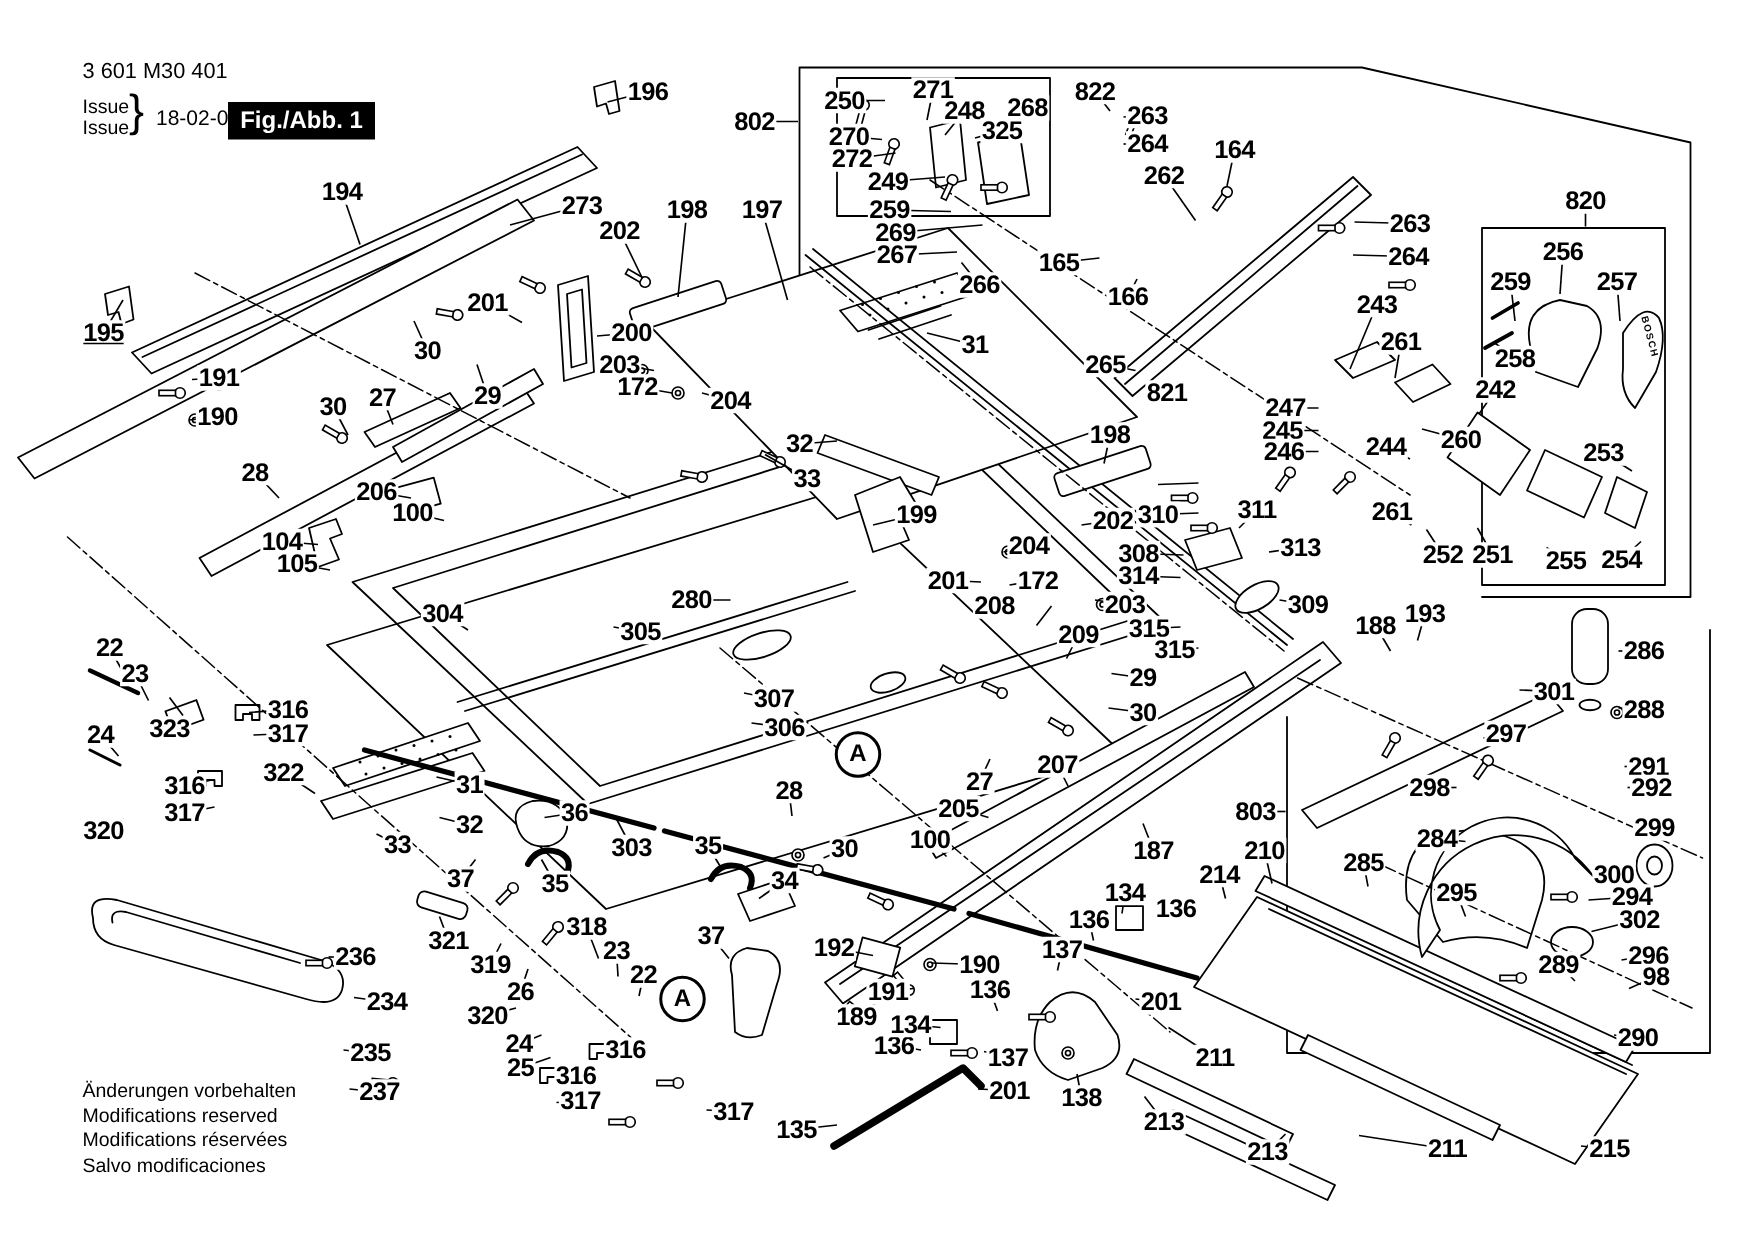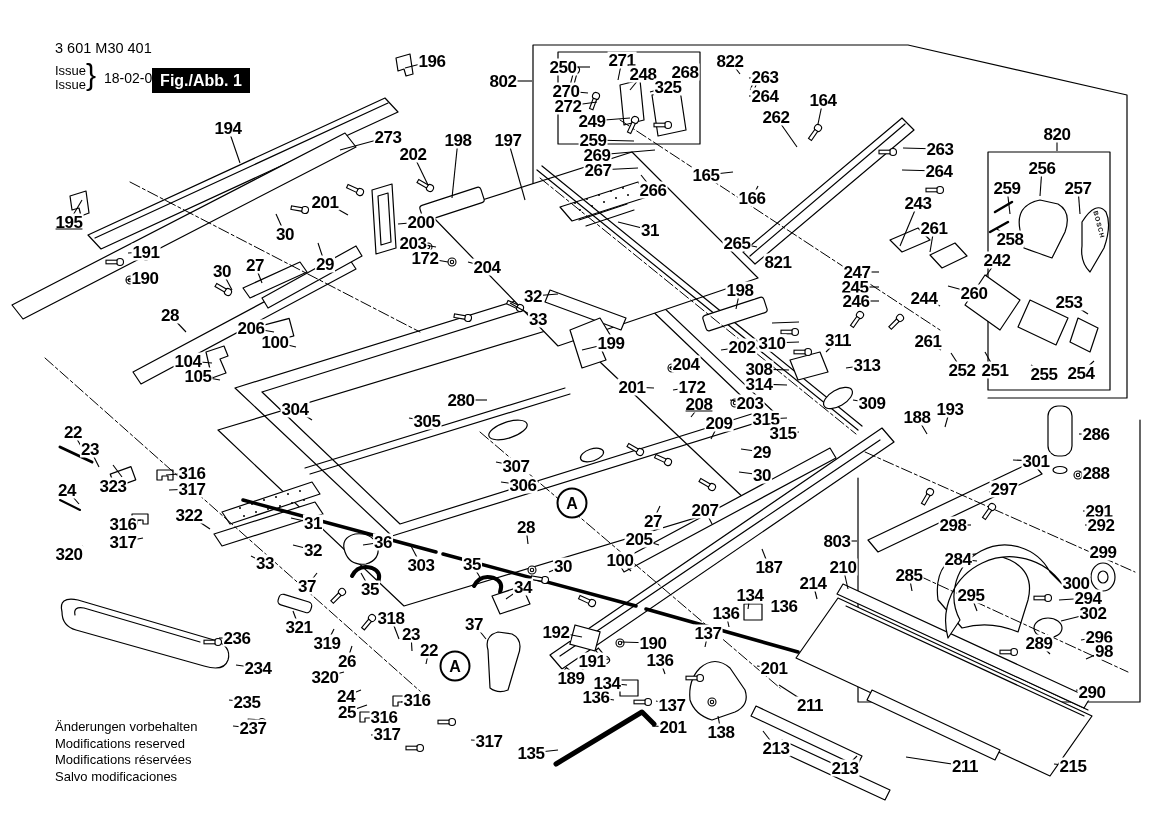--- a/index.html
+++ b/index.html
@@ -626,21 +626,21 @@
     <div class="callout" style="left: 650px; top: 230px;">31</div>
     <div class="callout" style="left: 533px; top: 296px;">32</div>
     <div class="callout" style="left: 538px; top: 319px;">33</div>
     <div class="callout" style="left: 611px; top: 343px;">199</div>
     <div class="callout" style="left: 740px; top: 290px;">198</div>
     <div class="callout" style="left: 742px; top: 347px;">202</div>
     <div class="callout" style="left: 686px; top: 364px;">204</div>
     <div class="callout" style="left: 632px; top: 387px;">201</div>
     <div class="callout" style="left: 692px; top: 387px;">172</div>
     <div class="callout" style="left: 750px; top: 403px;">203</div>
-    <div class="callout" style="left: 699px; top: 404px; text-decoration: underline;">208</div>
+    <div class="callout" style="left: 663px; top: 404px;">208</div>
     <div class="callout" style="left: 719px; top: 423px;">209</div>
     <div class="callout" style="left: 772px; top: 323px; margin-top: 20px;">312</div>
     <div class="callout" style="left: 772px; top: 343px; text-align: center;">310</div>
     <div class="callout" style="left: 838px; top: 340px;">311</div>
     <div class="callout" style="left: 867px; top: 365px;">313</div>
     <div class="callout" style="left: 759px; top: 369px;">308</div>
     <div class="callout" style="left: 759px; top: 384px;">314</div>
     <div class="callout" style="left: 766px; top: 419px;">315</div>
     <div class="callout" style="left: 783px; top: 433px;">315</div>
     <div class="callout" style="left: 872px; top: 403px;">309</div>

